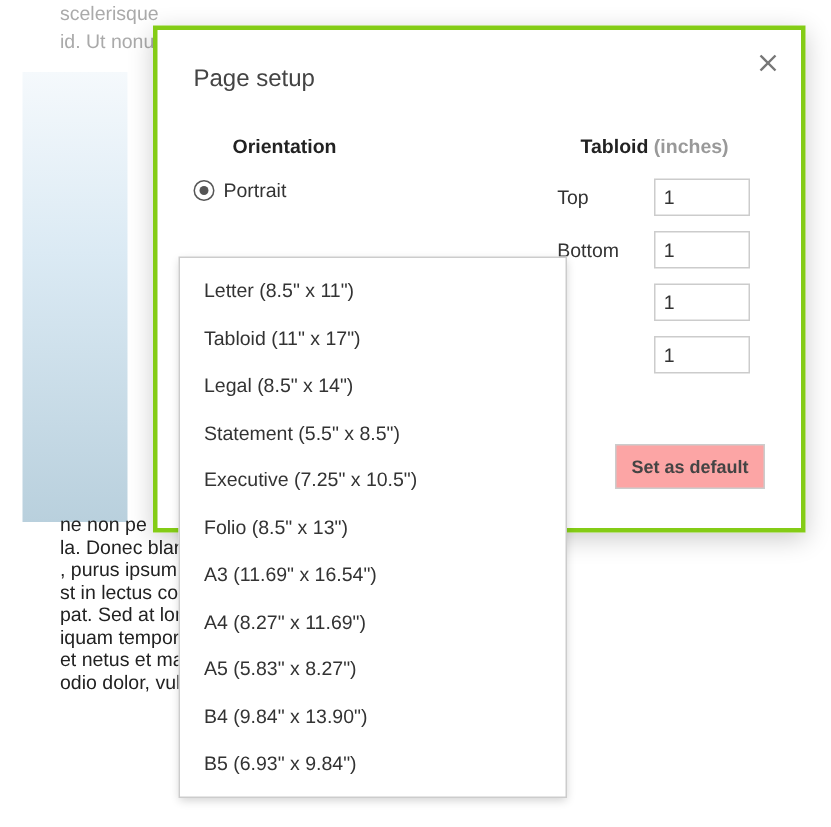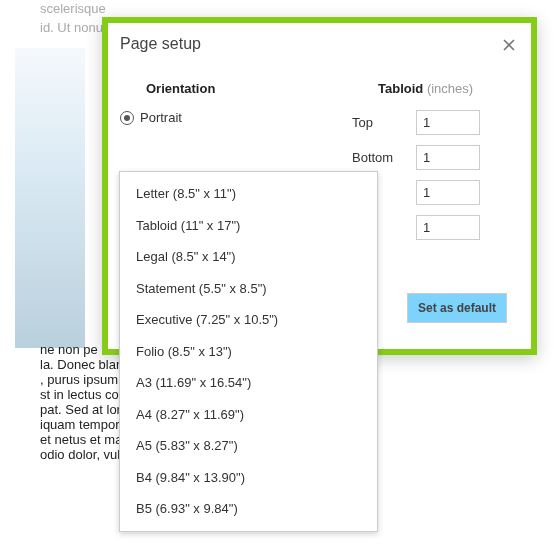--- a/index.html
+++ b/index.html
@@ -37,23 +37,23 @@
     top: 342px;
   }
 
   .dialog {
     position: absolute;
     left: 102px;
     top: 17px;
     width: 435px;
     height: 338px;
     background: #fff;
-    border: 6px solid #84cc16;
+    border: 3px solid #84cc16;
     box-shadow: 0 4px 16px rgba(0,0,0,0.2);
-    padding: 12px;
+    padding: 24px;
   }
   .dialog-title {
     font-size: 16px;
     color: #444;
     margin-bottom: 28px;
   }
   .close-btn {
     position: absolute;
     right: 14px; top: 14px;
     width: 16px; height: 16px;
@@ -70,21 +70,21 @@
   .col-right { flex: 1; }
 
   .section-label {
     font-weight: bold;
     color: #222;
     margin-bottom: 14px;
     font-size: 13px;
     margin-left: 26px;
   }
   .margins-unit {
-    font-weight: normal;
+    font-weight: bold;
     color: #999;
   }
 
   .radio-row {
     display: flex;
     gap: 24px;
     margin-bottom: 44px;
     align-items: center;
   }
   .radio-item {
@@ -112,41 +112,42 @@
   .paper-size-label {
     font-weight: bold;
     margin-bottom: 8px;
   }
 
   .margin-row {
     display: flex;
     align-items: center;
     margin-bottom: 10px;
     gap: 4px;
+    justify-content: center;
   }
   .margin-row .m-label {
     width: 60px;
     color: #333;
     font-size: 13px;
   }
   .margin-input {
     width: 64px;
     height: 25px;
     border: 1px solid #ccc;
     padding: 3px 6px;
     font-size: 13px;
     font-family: inherit;
     color: #333;
   }
 
   .set-default {
     position: absolute;
     right: 24px;
     bottom: 26px;
-    background: #7dd3fc;
+    background: #fca5a5;
     border: 1px solid #ccc;
     color: #444;
     font-size: 12px;
     font-weight: bold;
     padding: 7px 10px;
     cursor: pointer;
   }
 
   .dropdown {
     position: absolute;

